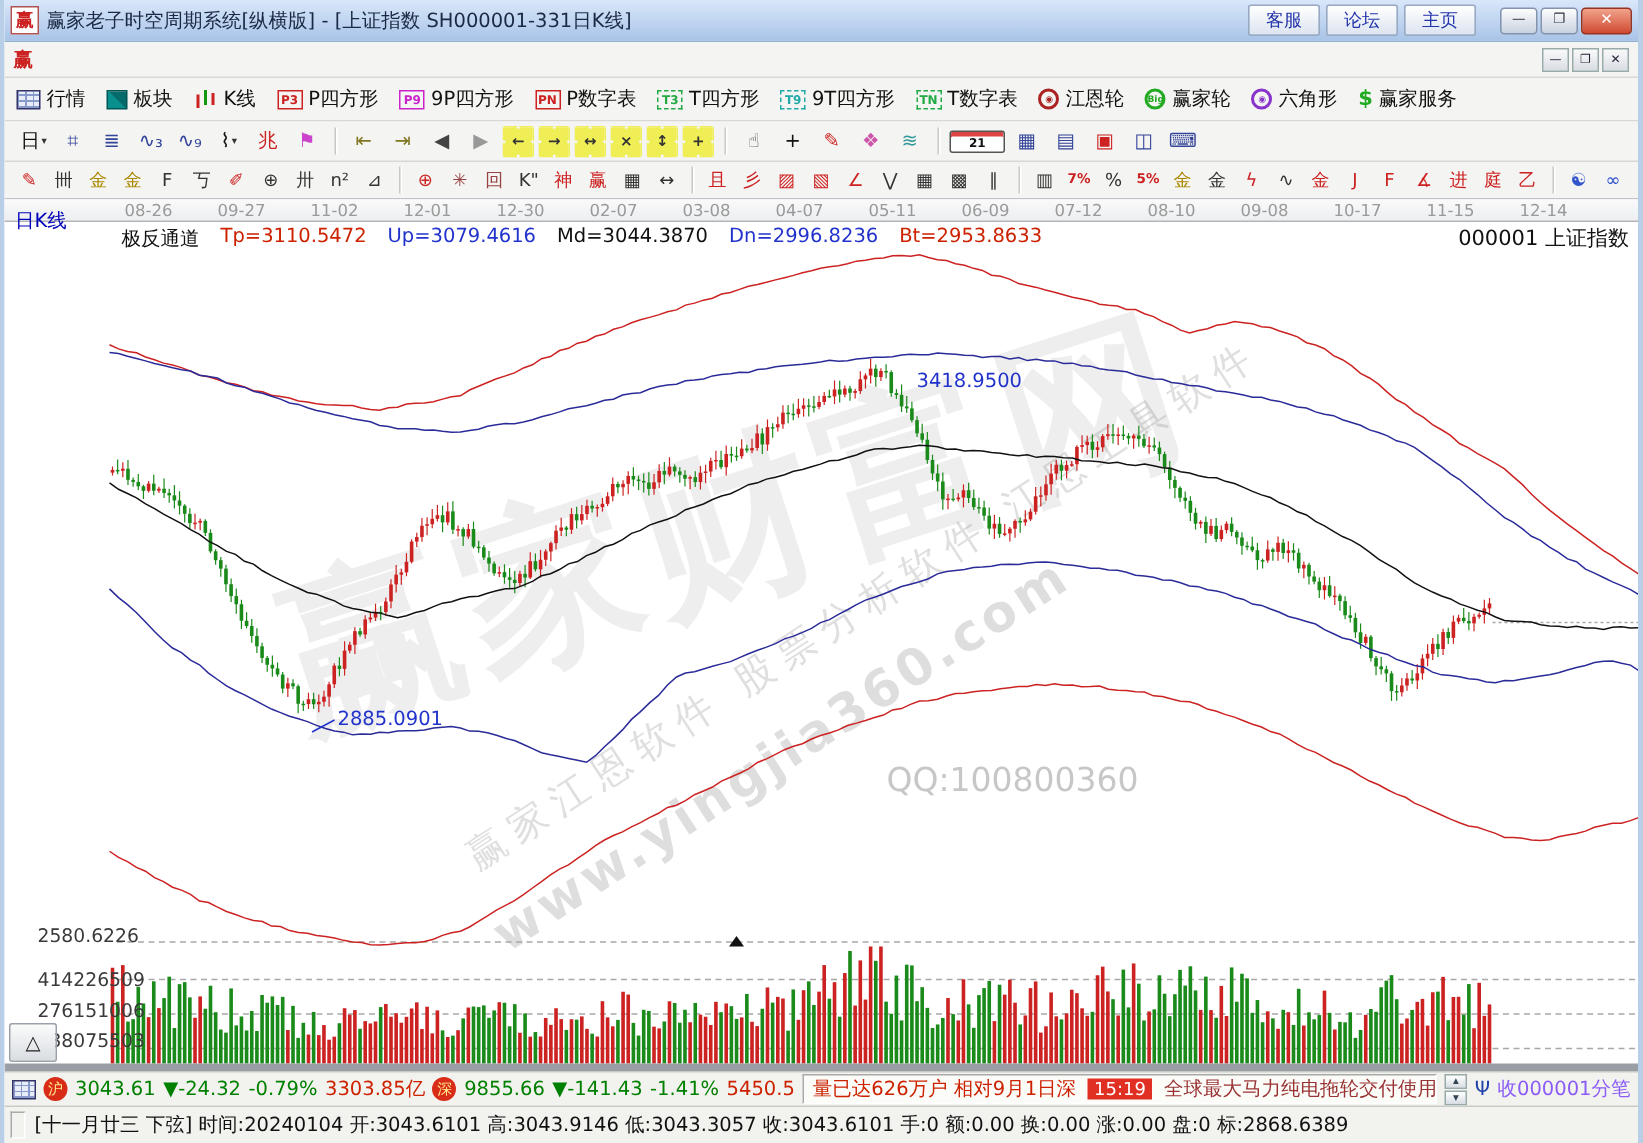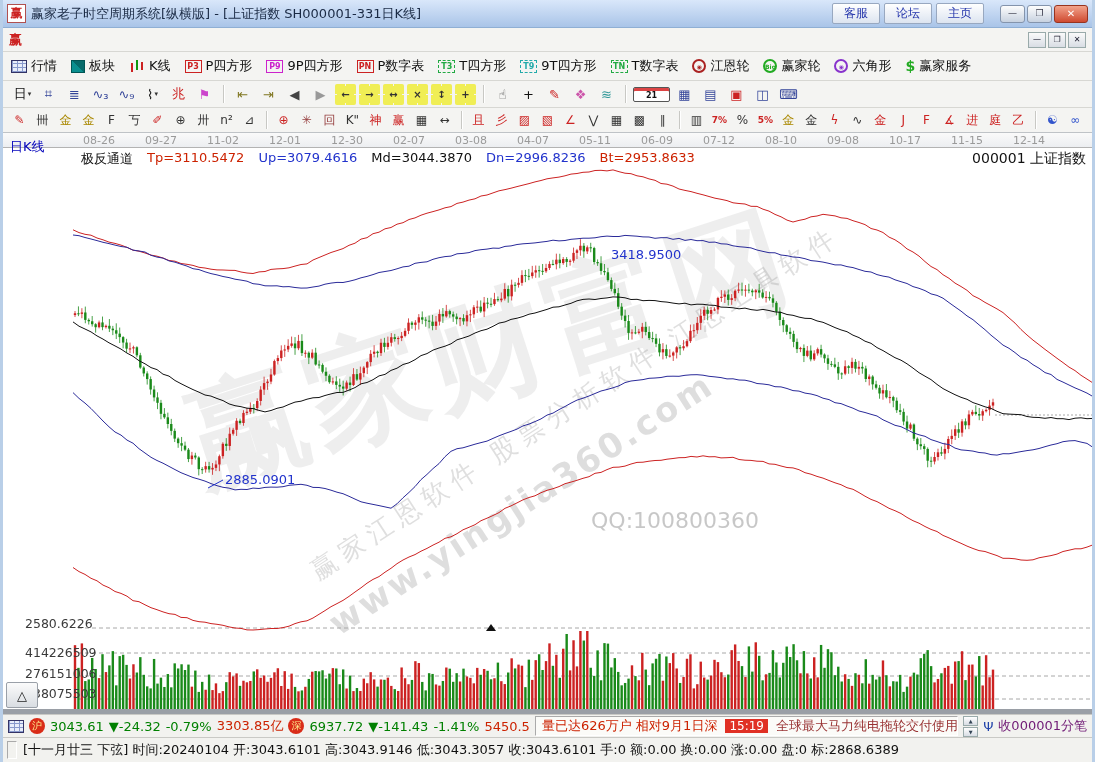--- a/index.html
+++ b/index.html
@@ -94,21 +94,21 @@
     font-size:10px;display:inline-flex;align-items:center;justify-content:center;flex:0 0 auto;}
   .newsbox{flex:1;display:flex;align-items:center;gap:8px;border:1px solid #aaa;
     border-right-color:#fff;border-bottom-color:#fff;background:#fbfbf8;height:18px;
     padding:0 6px;overflow:hidden;}
   .time-badge{background:#e03024;color:#fff;font-size:12px;padding:0 4px;}
   .news2{color:#993333;}
   .spin{display:inline-flex;flex-direction:column;gap:1px;}
   .spin span{width:13px;height:8px;border:1px solid #9aa;background:linear-gradient(#fff,#d8dde4);
     font-size:5px;display:flex;align-items:center;justify-content:center;color:#345;}
   .antenna{color:#2244aa;font-size:13px;}
-  .feed-label{color:#701a75;}
+  .feed-label{color:#8b5cf6;}
   .statusbar2{position:absolute;top:737px;left:0;right:0;height:25px;background:#f2f2ef;
     border-top:1px solid #c9c9c5;display:flex;align-items:center;font-size:13px;color:#111;
     padding:0 4px;box-sizing:border-box;gap:6px;white-space:nowrap;}
   .sunken{width:8px;height:16px;border:1px solid #aaa;border-right-color:#fff;border-bottom-color:#fff;}
 </style>
 </head>
 <body>
 
 <div class="app">
 
@@ -1142,21 +1142,21 @@
   </div>
 
   <div class="statusbar1">
     <span class="ic ic-grid"></span>
     <span class="badge">沪</span>
     <span class="s-green">3043.61</span>
     <span class="s-green">▼-24.32</span>
     <span class="s-green">-0.79%</span>
     <span class="s-red">3303.85亿</span>
     <span class="badge">深</span>
-    <span class="s-green">6937.72</span>
+    <span class="s-green">9855.66</span>
     <span class="s-green">▼-141.43</span>
     <span class="s-green">-1.41%</span>
     <span class="s-red">5450.5</span>
     <span class="newsbox">
       <span class="s-red">量已达626万户 相对9月1日深</span>
       <span class="time-badge">15:19</span>
       <span class="news2">全球最大马力纯电拖轮交付使用</span>
     </span>
     <span class="spin">
       <span>▲</span>

